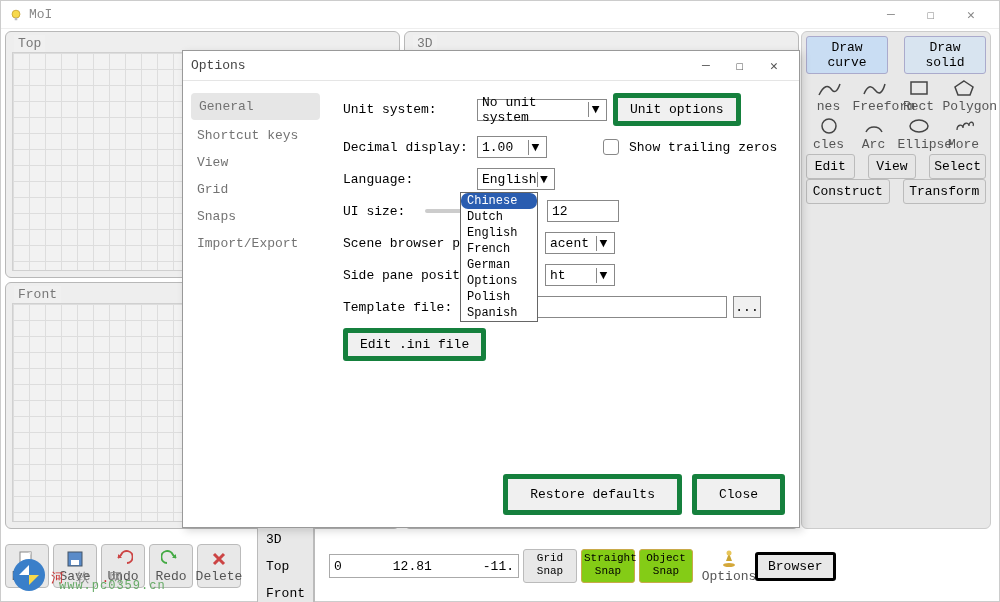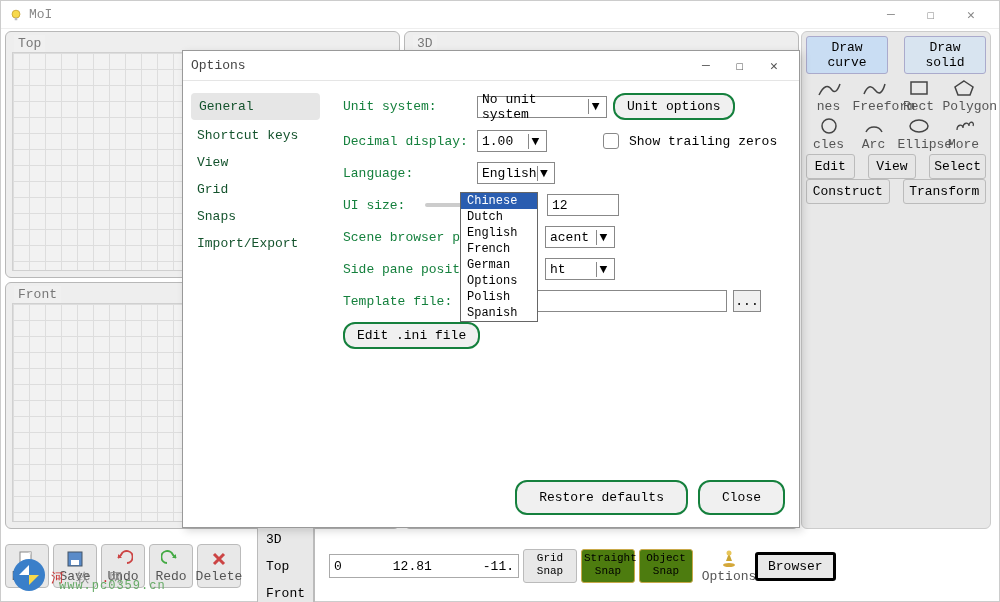--- a/index.html
+++ b/index.html
@@ -33,55 +33,55 @@
 .actionbtn { flex: 1; text-align: center; padding: 4px; background: #e6e6e6; border: 1px solid #bbb; border-radius: 3px; }
 
 
 .bottombar { position: absolute; left: 4px; right: 8px; bottom: 4px; height: 62px; display: flex; align-items: center; gap: 4px; }
 .bicon { width: 44px; height: 44px; border: 1px solid #bbb; border-radius: 4px; background: #e8e8e8; display: flex; flex-direction: column; align-items: center; justify-content: center; font-size: 11px; color: #555; }
 .bicon svg { width: 20px; height: 20px; }
 .bgroup { display: flex; border: 1px solid #bbb; border-radius: 4px; overflow: hidden; flex-direction: column; }
 .bgroup .bseg { padding: 6px 8px; background: #e8e8e8; border-right: 1px solid #bbb; }
 .bgroup .bseg:last-child { border-right: none; }
 .coordbox { width: 190px; height: 24px; background: #fff; border: 1px solid #aaa; padding: 2px 4px; display: flex; justify-content: space-between; align-items: center; }
-.snap { width: 54px; height: 34px; border: 1px solid #c9a94a; background: #4d7c0f; text-align: center; font-size: 11px; padding: 2px; line-height: 1.2; border-radius: 3px; }
+.snap { width: 54px; height: 34px; border: 1px solid #c9a94a; background: #84cc16; text-align: center; font-size: 11px; padding: 2px; line-height: 1.2; border-radius: 3px; }
 .snap.grid { background: #e8e8e8; border-color: #bbb; }
 .browserbtn { padding: 4px 10px; background: #e8e8e8; border: 3px solid #000000; border-radius: 3px; }
 
 
 .watermark { position: absolute; left: 10px; bottom: 8px; display: flex; align-items: center; z-index: 5; }
 .watermark svg { width: 36px; height: 36px; }
 .watermark .wtext { font-family: "SimHei", sans-serif; font-size: 22px; color: #888; margin-left: 4px; }
 .watermark .wred { color: #c33; }
 .watermark .wurl { position: absolute; left: 48px; top: 22px; font-size: 12px; color: #6a6; letter-spacing: 1px; }
 
 
 .dialog { position: absolute; left: 182px; top: 50px; width: 618px; height: 478px; background: #fff; border: 1px solid #999; box-shadow: 3px 3px 8px rgba(0,0,0,.15); z-index: 10; }
 .dlg-titlebar { height: 30px; display: flex; align-items: center; padding: 0 8px; border-bottom: 1px solid #e5e5e5; }
 .dlg-titlebar .title { flex: 1; color: #444; }
 .dlg-titlebar .winbtn { width: 34px; height: 26px; display: flex; align-items: center; justify-content: center; color: #555; }
 .dlg-body { display: flex; height: 398px; }
 .dlg-nav { width: 146px; padding: 10px 0; border-right: 1px solid transparent; }
-.dlg-nav .navitem { padding: 6px 14px; color: #14532d; }
+.dlg-nav .navitem { padding: 6px 14px; color: #737373; }
 .dlg-nav .navitem.active { background: #e6e6e6; border-radius: 4px; margin: 2px 8px; padding: 6px 8px; }
 .dlg-content { flex: 1; padding: 12px 14px; position: relative; }
 .frow { display: flex; align-items: center; margin-bottom: 10px; gap: 6px; }
-.flabel { width: 128px; color: #15803d; }
+.flabel { width: 128px; color: #000000; }
 .fselect { height: 22px; background: #fff; border: 1px solid #888; padding: 0 4px; display: flex; align-items: center; min-width: 70px; position: relative; }
 .fselect .arrow { margin-left: auto; width: 14px; text-align: center; border-left: 1px solid #888; }
-.fbtn { padding: 4px 12px; background: #f0f0f0; border: 2px solid #15803d; border-radius: 12px; }
+.fbtn { padding: 4px 12px; background: #f0f0f0; border: 5px solid #15803d; border-radius: 3px; }
 .fcheck { width: 16px; height: 16px; border: 1px solid #888; border-radius: 3px; margin-right: 4px; }
 .finput { height: 22px; border: 1px solid #888; background: #fff; padding: 0 4px; }
 .slider-track { width: 110px; height: 4px; background: #ccc; border-radius: 2px; position: relative; margin: 0 6px; }
 .slider-thumb { position: absolute; top: -5px; left: 55px; width: 8px; height: 14px; background: #4a90d9; border-radius: 2px; }
 .browse-btn { width: 28px; height: 22px; border: 1px solid #888; background: #f0f0f0; display: flex; align-items: center; justify-content: center; }
 
 
 .langdrop { position: absolute; left: 460px; top: 192px; width: 78px; background: #fff; border: 1px solid #666; z-index: 20; }
-.langdrop .opt { padding: 1px 6px; font-size: 12px; }
+.langdrop .opt { padding: 1px 6px; font-size: 12px; border-radius: 7px; }
 .langdrop .opt.highlight { background: #2a5db0; color: #fff; }
 
 .dlg-footer { position: absolute; right: 14px; bottom: 12px; display: flex; gap: 10px; }
 .dlg-footer .fbtn { padding: 8px 22px; }
 </style>
 </head>
 <body>
 
 <div class="main-window">
 

